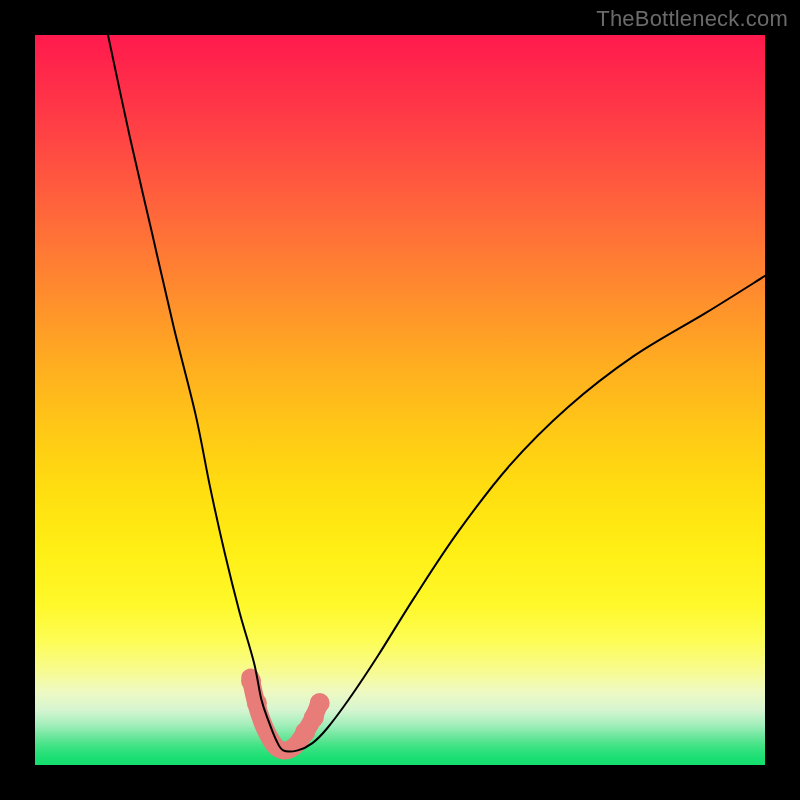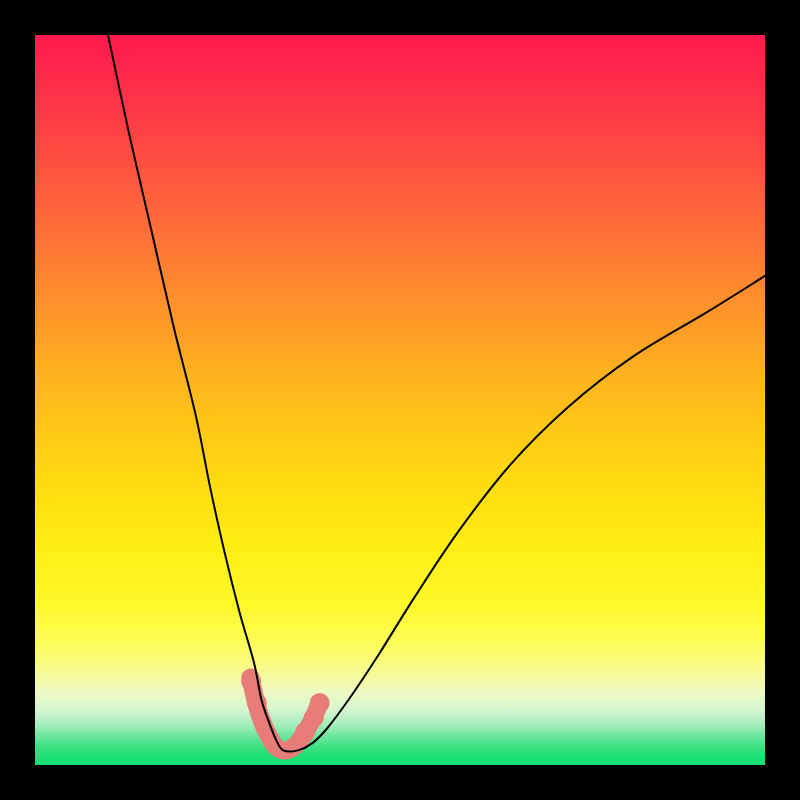--- a/index.html
+++ b/index.html
@@ -84,13 +84,14 @@
       <g id="dots">
           <circle cx="216.08000000000004" cy="646.05" r="10" class="dot"></circle>
           <circle cx="221.92" cy="667.95" r="10" class="dot"></circle>
           <circle cx="270.1" cy="697.15" r="10" class="dot"></circle>
           <circle cx="278.86" cy="682.55" r="10" class="dot"></circle>
           <circle cx="284.7" cy="667.95" r="10" class="dot"></circle>
         </g>
       <path id="curve" class="curve-path" d="M 73 0 C 76.65 17.033333333333342 87.60000000000001 69.35000000000005 94.9 102.20000000000005 C 102.2 135.05000000000004 109.5 165.4666666666667 116.8 197.10000000000002 C 124.1 228.73333333333335 131.39999999999998 261.5833333333333 138.7 292 C 146 322.4166666666667 154.51666666666665 352.83333333333337 160.6 379.6 C 166.68333333333334 406.3666666666667 170.33333333333331 429.48333333333335 175.2 452.6 C 180.06666666666666 475.7166666666667 184.93333333333334 497.6166666666666 189.8 518.3 C 194.66666666666669 538.9833333333333 199.53333333333333 558.45 204.4 576.7 C 209.26666666666668 594.95 215.35 613.1999999999999 219 627.8 C 222.65 642.4 223.86666666666667 654.5666666666666 226.3 664.3 C 228.73333333333335 674.0333333333333 231.16666666666666 679.5083333333333 233.6 686.2 C 236.03333333333333 692.8916666666668 238.46666666666667 699.5833333333334 240.9 704.45 C 243.33333333333334 709.3166666666667 244.55 713.575 248.20000000000002 715.4 C 251.85000000000002 717.2249999999999 257.93333333333334 716.6166666666667 262.8 715.4 C 267.6666666666667 714.1833333333333 272.5333333333333 711.75 277.4 708.1 C 282.26666666666665 704.45 285.9166666666667 700.8 292 693.5 C 298.0833333333333 686.2 305.3833333333333 676.4666666666666 313.9 664.3 C 322.41666666666663 652.1333333333333 332.15 637.5333333333333 343.09999999999997 620.5 C 354.04999999999995 603.4666666666667 366.2166666666667 582.7833333333333 379.6 562.1 C 392.98333333333335 541.4166666666667 407.5833333333333 518.3 423.4 496.4 C 439.21666666666664 474.5 456.25 451.3833333333334 474.5 430.70000000000005 C 492.75 410.0166666666667 512.2166666666667 390.55 532.9 372.3 C 553.5833333333333 354.05 575.4833333333332 337.01666666666665 598.5999999999999 321.2 C 621.7166666666666 305.3833333333333 649.7 290.7833333333333 671.6 277.4 C 693.5 264.01666666666665 720.2666666666667 246.98333333333332 730 240.89999999999998"></path>
     </svg>
   </div>
+  <div class="watermark">TheBottleneck.com</div>
 </div>
 
 </body></html>

